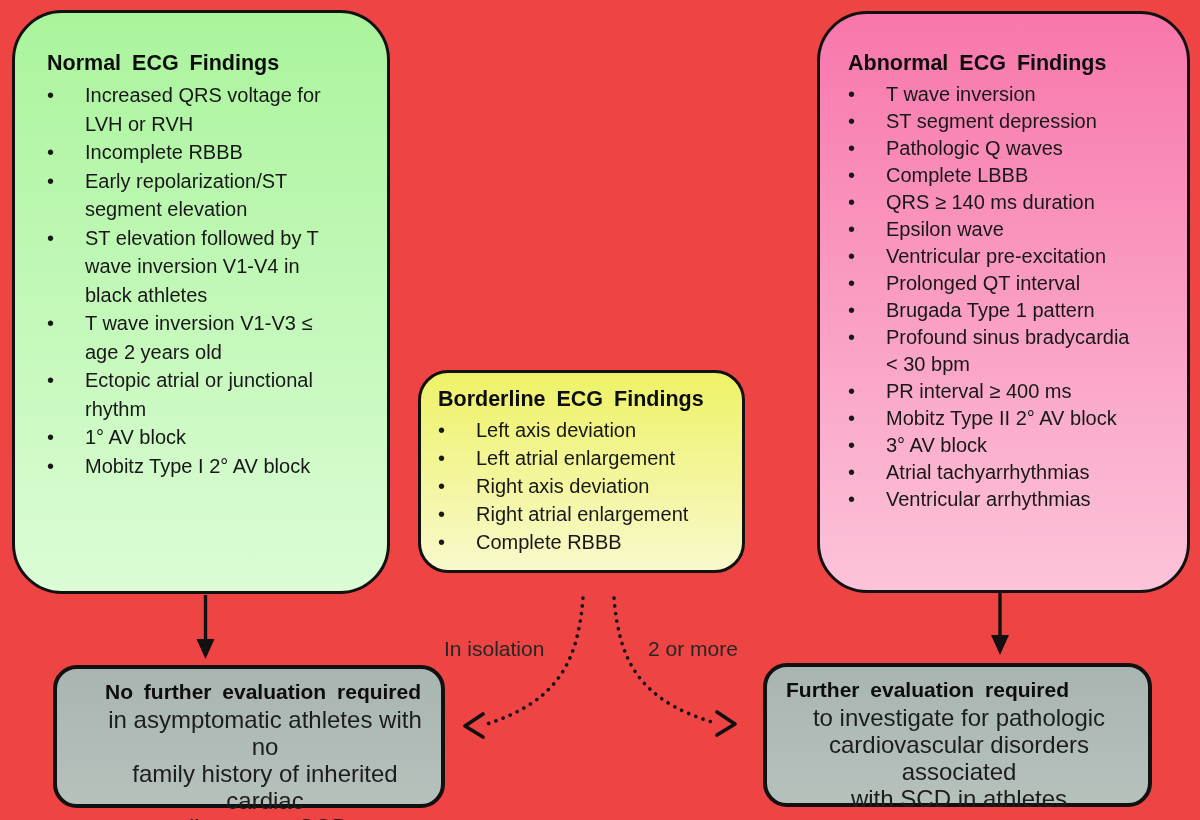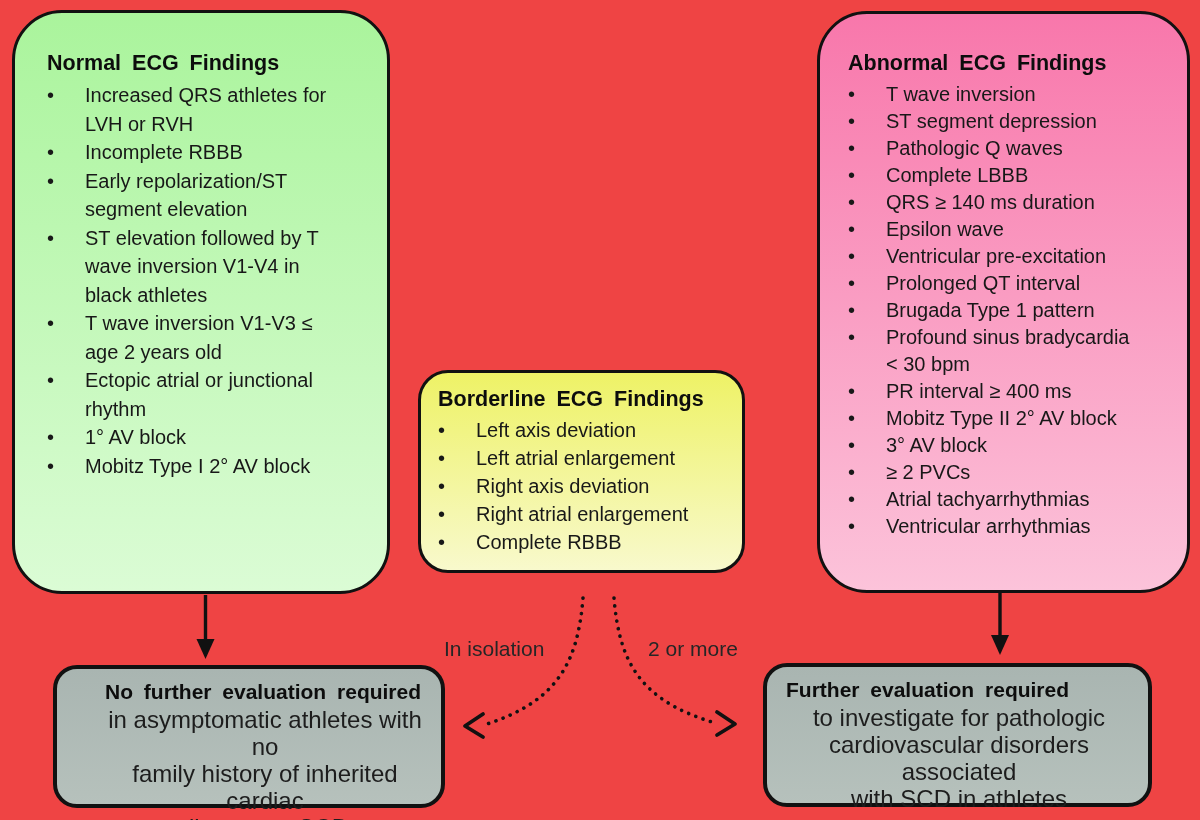--- a/index.html
+++ b/index.html
@@ -106,21 +106,21 @@
   .label-two-or-more{left:648px; top:637px;}
 </style>
 </head>
 <body>
 
 <div class="canvas">
 
   <section class="box box-normal">
     <h2 class="box-title">Normal ECG Findings</h2>
     <ul class="finding-list">
-        <li>Increased QRS athletes for
+        <li>Increased QRS voltage for
 LVH or RVH</li>
         <li>Incomplete RBBB</li>
         <li>Early repolarization/ST
 segment elevation</li>
         <li>ST elevation followed by T
 wave inversion V1-V4 in
 black athletes</li>
         <li>T wave inversion V1-V3 ≤
 age 2 years old</li>
         <li>Ectopic atrial or junctional
@@ -151,21 +151,20 @@
         <li>QRS ≥ 140 ms duration</li>
         <li>Epsilon wave</li>
         <li>Ventricular pre-excitation</li>
         <li>Prolonged QT interval</li>
         <li>Brugada Type 1 pattern</li>
         <li>Profound sinus bradycardia
 &lt; 30 bpm</li>
         <li>PR interval ≥ 400 ms</li>
         <li>Mobitz Type II 2° AV block</li>
         <li>3° AV block</li>
-        <li>≥ 2  PVCs</li>
         <li>Atrial tachyarrhythmias</li>
         <li>Ventricular arrhythmias</li>
       </ul>
   </section>
 
   <section class="box box-outcome box-no-eval">
     <h3 class="outcome-title">No further evaluation required</h3>
     <p class="outcome-body">in asymptomatic athletes with no
 family history of inherited cardiac
 disease or SCD</p>

